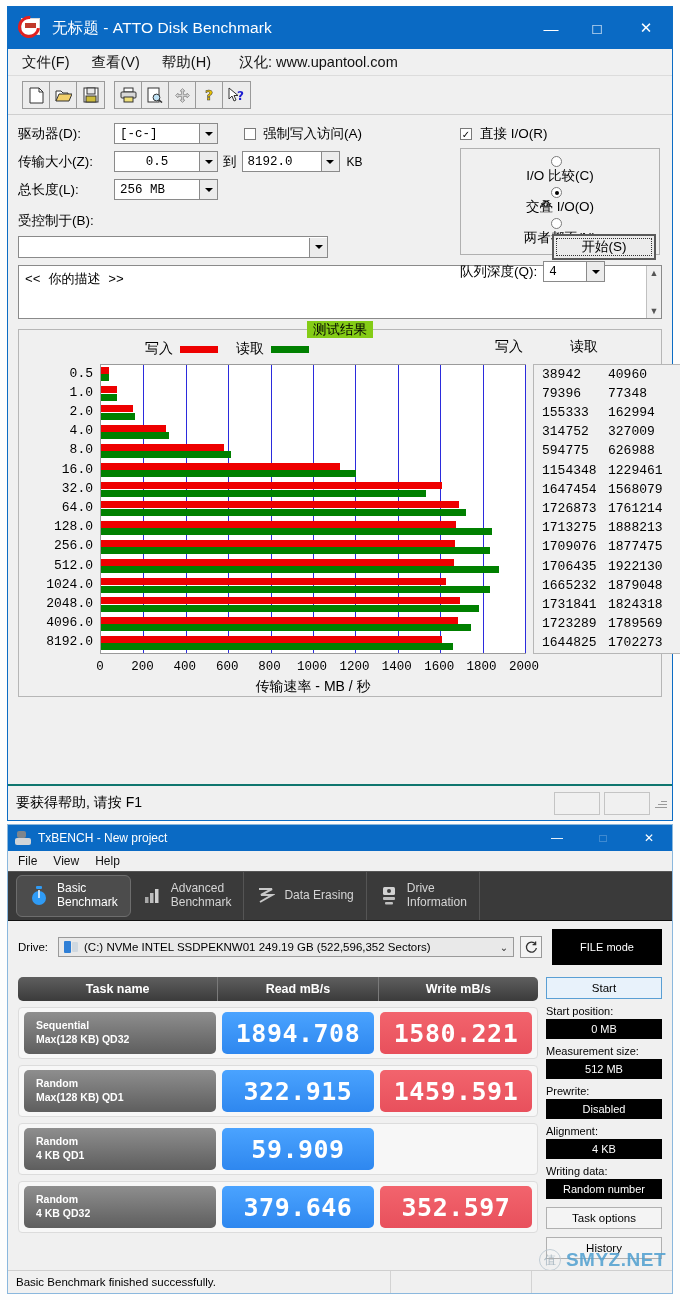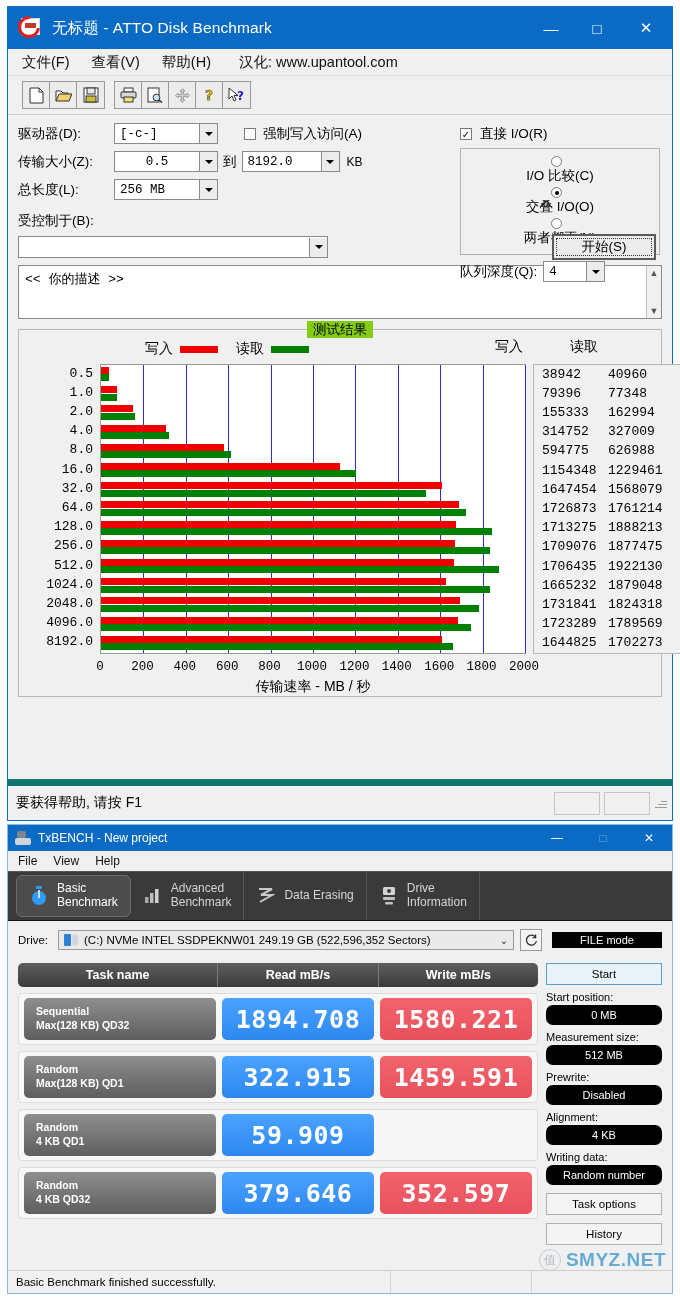--- a/index.html
+++ b/index.html
@@ -90,21 +90,21 @@
           font-size:13px;font-family:"Liberation Mono","DejaVu Sans Mono",monospace;}
   .numrow span{display:inline-block;text-align:left;}
   .numrow .nw{width:66px;}
   .numrow .nr{width:70px;}
 
   .xticks{position:absolute;left:75px;top:322px;width:426px;height:16px;}
   .xticks div{position:absolute;font-size:12.5px;font-family:"Liberation Mono","DejaVu Sans Mono",monospace;
               transform:translateX(-50%);}
   .xtitle{position:absolute;left:75px;width:426px;top:340px;text-align:center;font-size:14px;}
 
-  .atto-status{position:absolute;left:0;right:0;bottom:0;height:34px;background:#f0f0f0;border-top:7px solid #0f766e;
+  .atto-status{position:absolute;left:0;right:0;bottom:0;height:34px;background:#f0f0f0;border-top:2px solid #0f766e;
                display:flex;align-items:center;}
   .atto-status .stext{font-size:14px;padding-left:8px;}
   .atto-status .panes{margin-left:auto;display:flex;height:22px;align-items:center;padding-right:4px;}
   .atto-status .panes i{display:block;width:44px;height:21px;border:1px solid #c4c4c4;background:#f0f0f0;margin-left:4px;}
   .grip{width:14px;height:14px;margin-left:4px;position:relative;}
   .grip b{position:absolute;right:1px;background:#9a9a9a;height:1px;display:block;}
 
   
   .tx-win{position:absolute;left:7px;top:824px;width:666px;height:470px;background:#f0f0f0;
           border:1px solid #8ab7dd;box-sizing:border-box;overflow:hidden;}
@@ -132,21 +132,21 @@
   .drive-row .dl{font-size:11.5px;margin-right:10px;}
   .drive-sel{flex:1;height:20px;border:1px solid #9a9a9a;background:#e9e9e9;display:flex;align-items:center;
              font-size:11.5px;box-sizing:border-box;}
   .drive-sel .dicon{width:14px;height:12px;margin:0 6px 0 5px;position:relative;flex:none;}
   .drive-sel .dicon b{position:absolute;left:0;top:0;width:7px;height:12px;background:#2f7fd6;display:block;border-radius:1px;}
   .drive-sel .dicon i{position:absolute;right:0;top:1px;width:6px;height:10px;background:#cfd8e0;display:block;border-radius:1px;}
   .drive-sel .dtxt{flex:1;white-space:nowrap;overflow:hidden;}
   .drive-sel .dv{width:18px;text-align:center;color:#333;font-size:10px;}
   .refresh{width:22px;height:22px;border:1px solid #9a9a9a;background:#f4f4f4;margin-left:6px;
            display:flex;align-items:center;justify-content:center;font-size:12px;box-sizing:border-box;}
-  .filemode{width:110px;height:16px;margin-left:10px;background:#000;color:#fff;font-size:11px;
+  .filemode{width:110px;height:36px;margin-left:10px;background:#000;color:#fff;font-size:11px;
             display:flex;align-items:center;justify-content:center;box-sizing:border-box;}
 
   .tx-main{display:flex;margin-top:12px;}
   .tbl{width:520px;}
   .thead{display:flex;height:24px;border-radius:5px;overflow:hidden;
          background:linear-gradient(#5f5f5f,#3b3b3b);color:#fff;font-size:12.5px;font-weight:bold;}
   .thead div{display:flex;align-items:center;justify-content:center;}
   .th-name{width:200px;border-right:1px solid #7a7a7a;}
   .th-read{width:160px;border-right:1px solid #7a7a7a;}
   .th-write{width:160px;}
@@ -159,21 +159,21 @@
              color:#fff;font-size:25px;font-weight:bold;letter-spacing:.5px;
              font-family:"DejaVu Sans Mono","Liberation Mono",monospace;box-sizing:border-box;}
   .vread{width:152px;margin-left:6px;background:linear-gradient(#4aa3ff,#2e87ef);}
   .vwrite{width:152px;margin-left:6px;background:linear-gradient(#f2646d,#e8505c);}
 
   .side{width:118px;margin-left:8px;}
   .side .startb{height:22px;border:1px solid #5a9fd4;background:#e8f2fb;display:flex;align-items:center;
                 justify-content:center;font-size:11.5px;box-sizing:border-box;}
   .side .slab{font-size:11px;margin:6px 0 2px 0;}
   .side .sval{height:20px;background:#000;color:#fff;font-size:11px;display:flex;align-items:center;
-              justify-content:center;box-sizing:border-box;border-radius:7px;}
+              justify-content:center;box-sizing:border-box;}
   .side .sbtn{height:22px;margin-top:8px;border:1px solid #b0b0b0;background:#f4f4f4;display:flex;
               align-items:center;justify-content:center;font-size:11.5px;box-sizing:border-box;}
 
   .tx-status{position:absolute;left:0;right:0;bottom:0;height:22px;background:#f0f0f0;border-top:1px solid #cfcfcf;
              display:flex;align-items:center;font-size:11.5px;}
   .tx-status .s1{flex:1;padding-left:8px;}
   .tx-status .s2{width:140px;border-left:1px solid #d3d3d3;height:22px;}
   .tx-status .s3{width:140px;border-left:1px solid #d3d3d3;height:22px;}
 
   .wm{position:absolute;right:6px;bottom:22px;display:flex;align-items:center;opacity:.85;}

